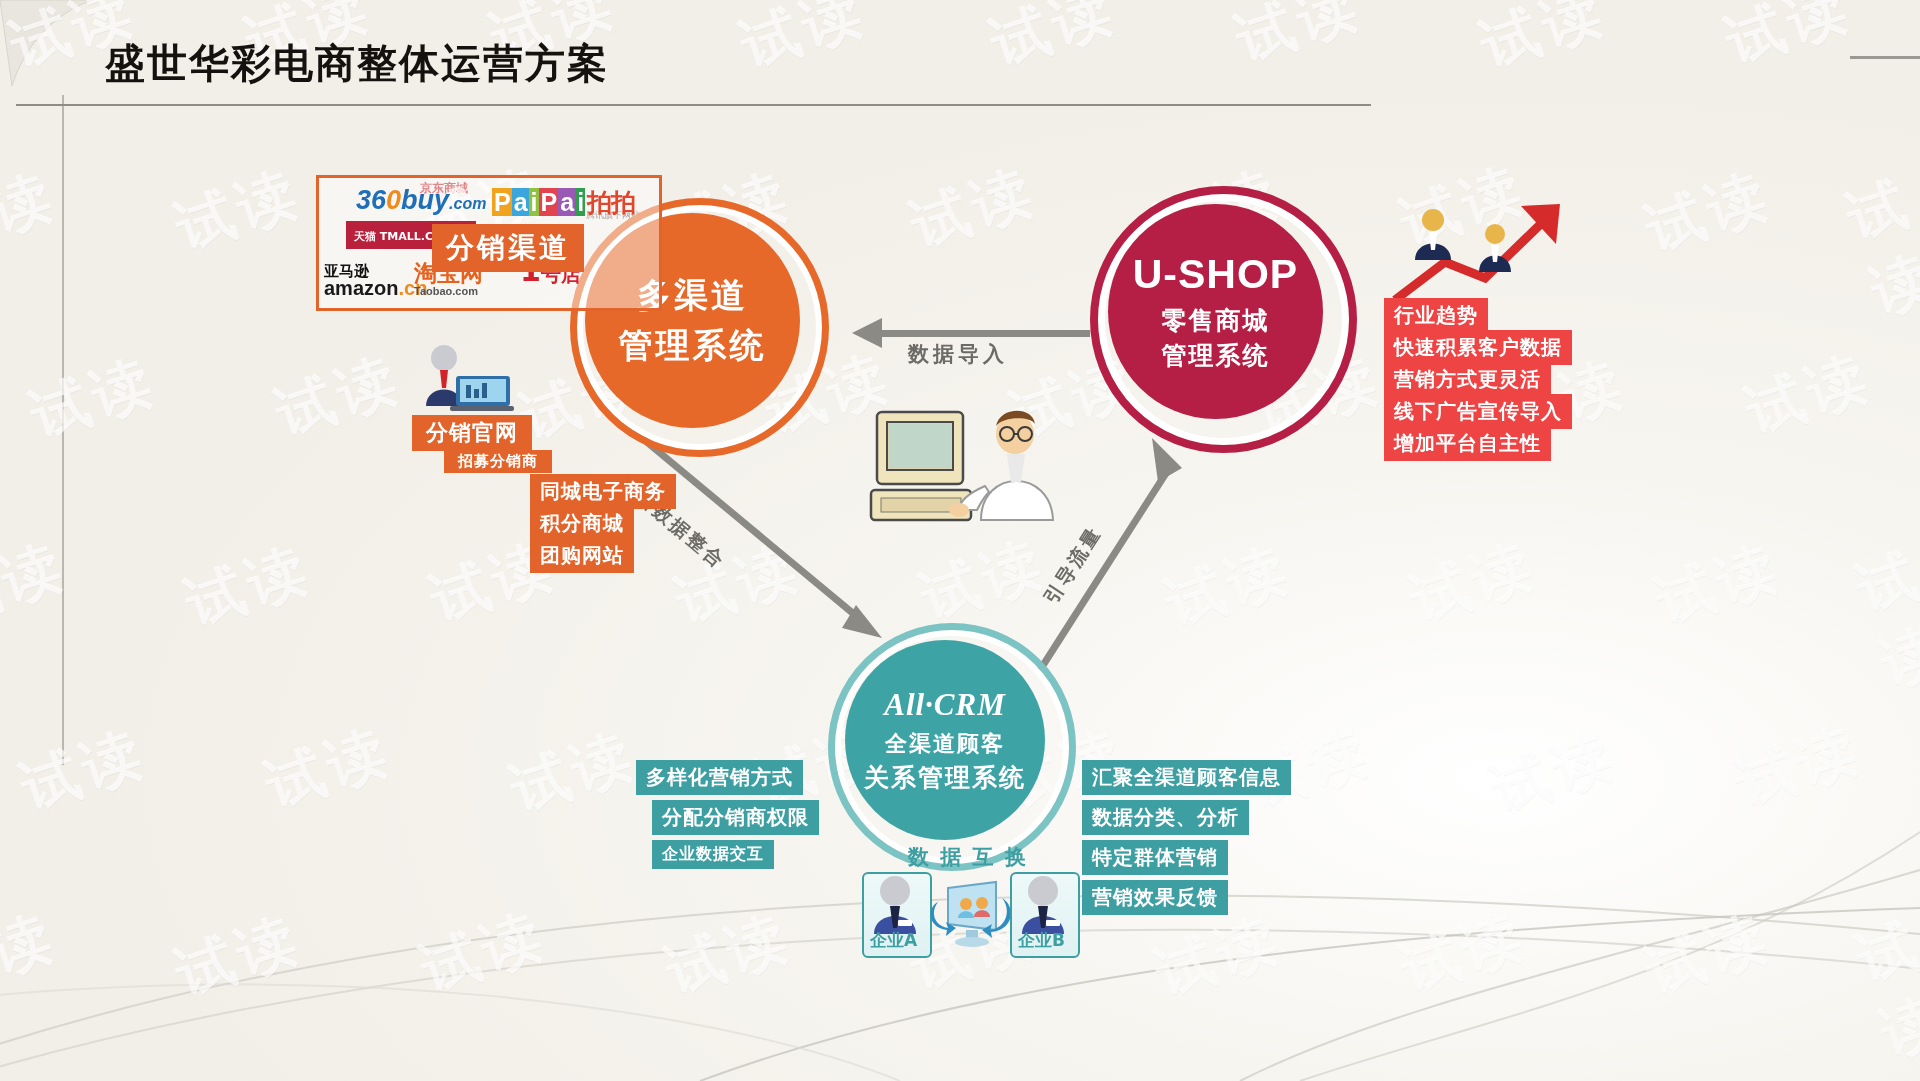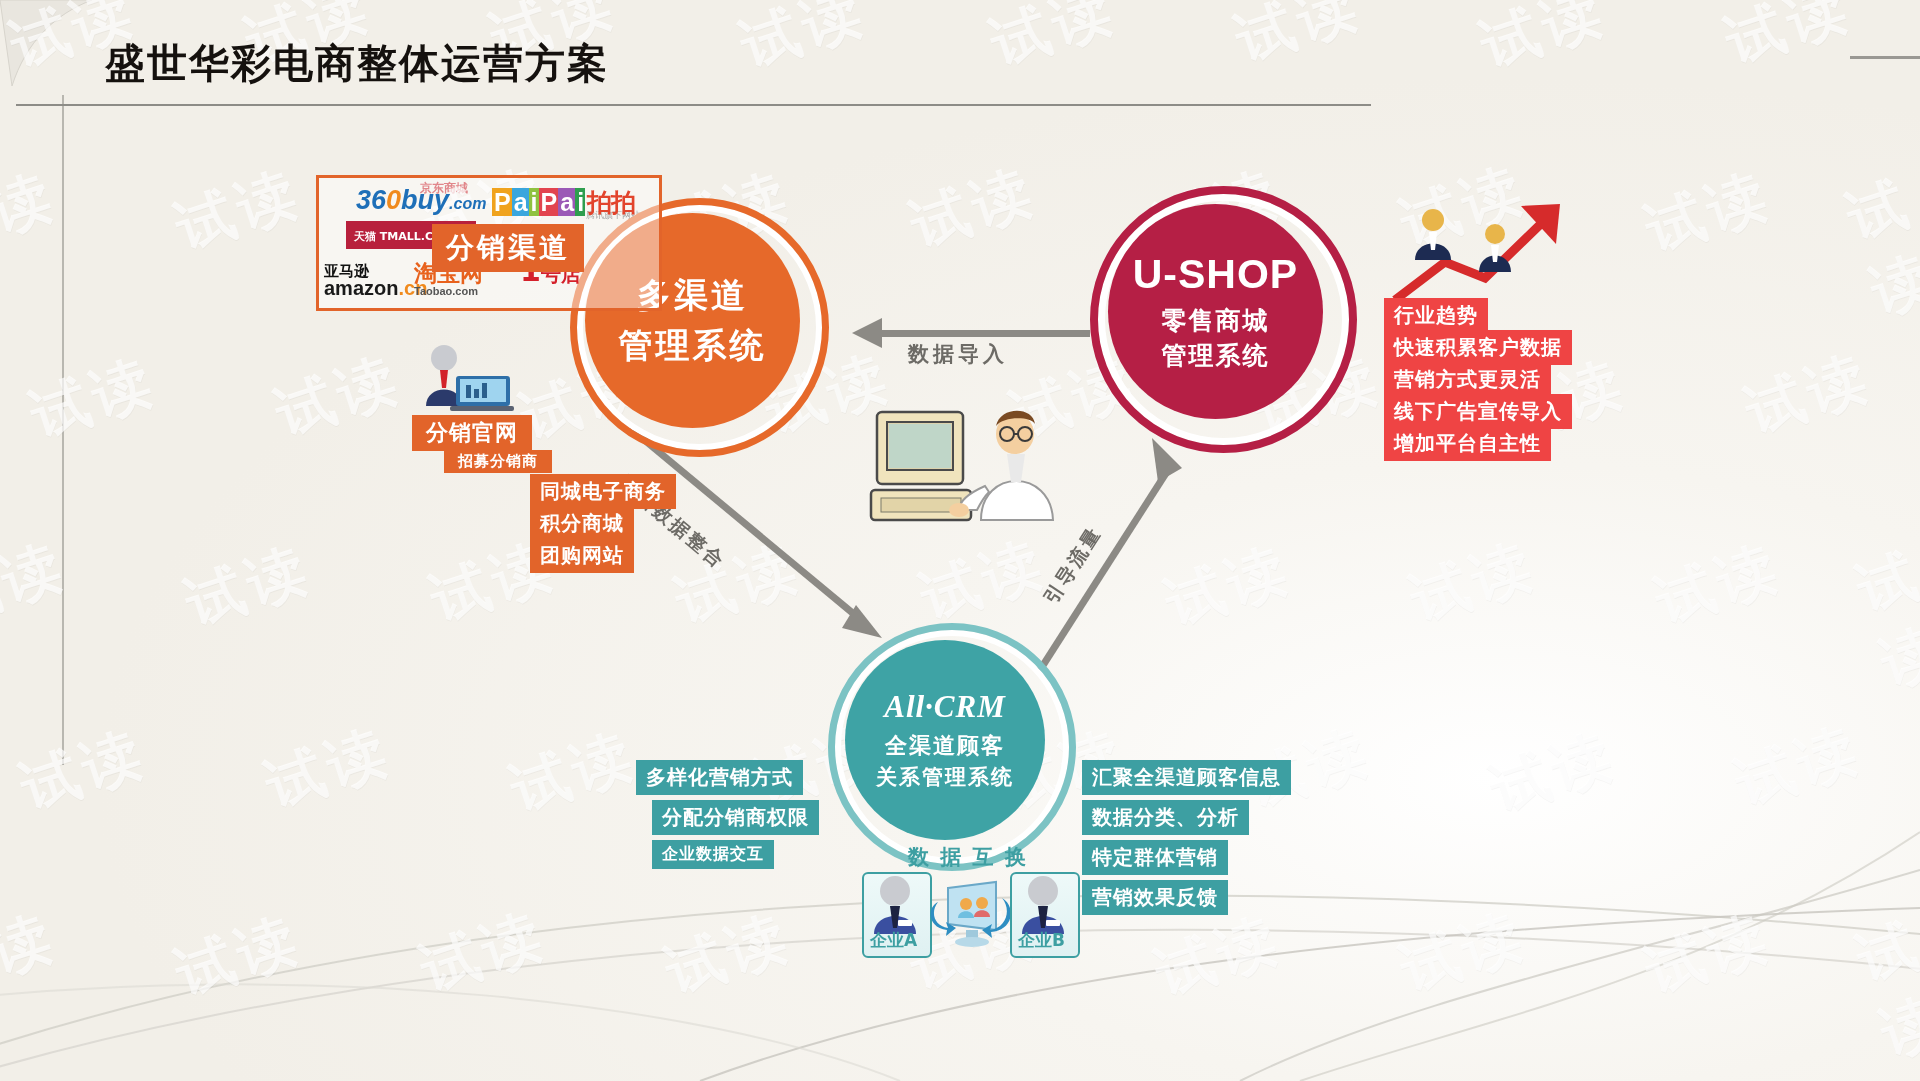--- a/index.html
+++ b/index.html
@@ -54,21 +54,21 @@
                font-family:"Liberation Sans",sans-serif;}
   .c-ushop .l1{font-size:25px;font-weight:bold;letter-spacing:2px;margin-top:6px;}
   .c-ushop .l2{font-size:25px;font-weight:bold;letter-spacing:2px;margin-top:2px;}
 
   .c-crm{left:845px;top:640px;width:200px;height:200px;background:#3ea3a5;}
   .ring-crm{left:828px;top:623px;width:234px;height:234px;border:7px solid #7cc3c4;
             box-shadow:inset 0 0 0 6px #fff;}
   .c-crm .l0{font-size:31px;font-weight:bold;letter-spacing:1px;font-style:italic;
              font-family:Liberation Serif, serif;}
   .c-crm .l1{font-size:22px;font-weight:bold;letter-spacing:2px;margin-top:6px;}
-  .c-crm .l2{font-size:21px;font-weight:bold;letter-spacing:2px;margin-top:2px;}
+  .c-crm .l2{font-size:25px;font-weight:bold;letter-spacing:2px;margin-top:2px;}
 
   
   .arrowlbl{position:absolute;font-size:21px;font-weight:bold;color:#6d6b66;
             letter-spacing:4px;z-index:7;font-family:"DejaVu Sans",sans-serif;}
   .arrline{position:absolute;background:#8c8a85;z-index:4;}
   .arrhead{position:absolute;width:0;height:0;z-index:4;}
 
   
   .lbl{position:absolute;color:#fff;font-weight:bold;font-family:"DejaVu Sans",sans-serif;
        padding:4px 10px;white-space:nowrap;z-index:7;letter-spacing:1px;}

